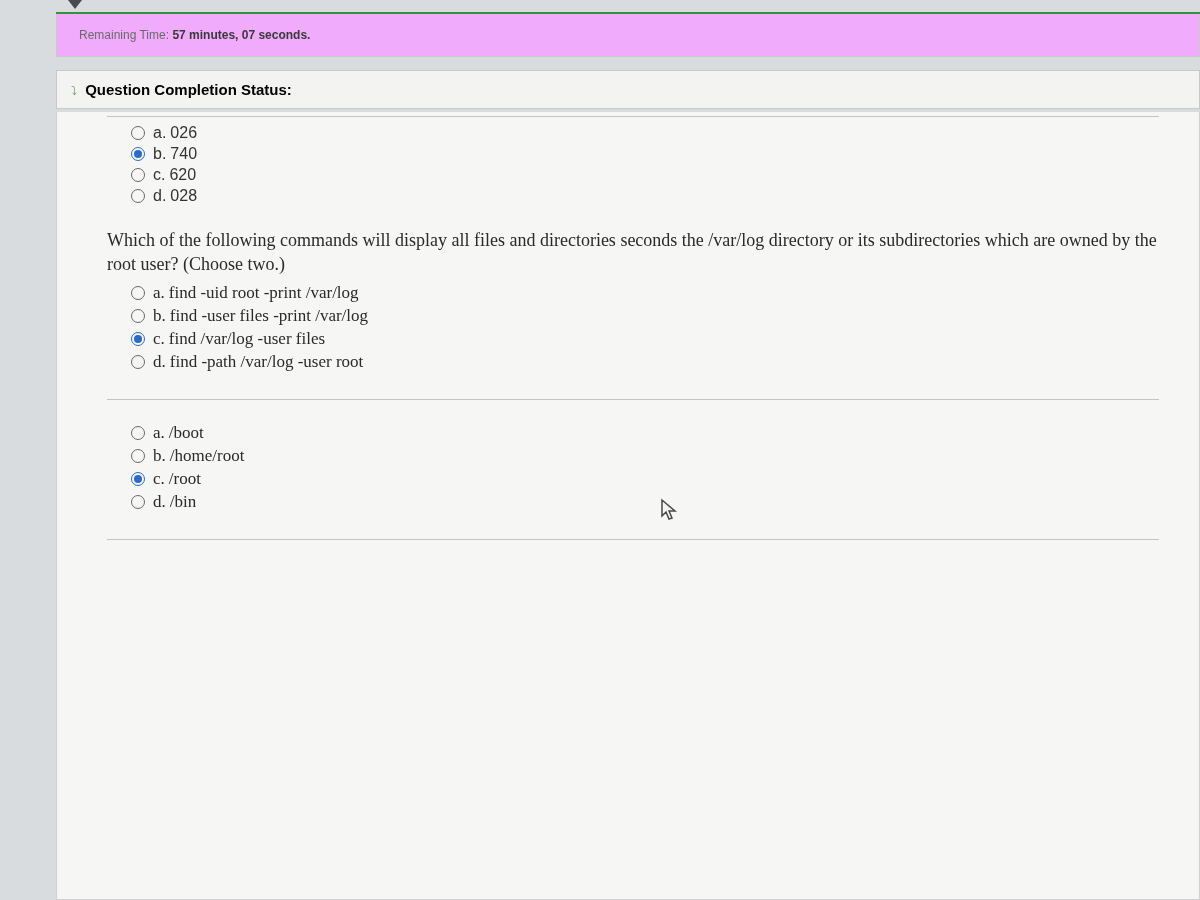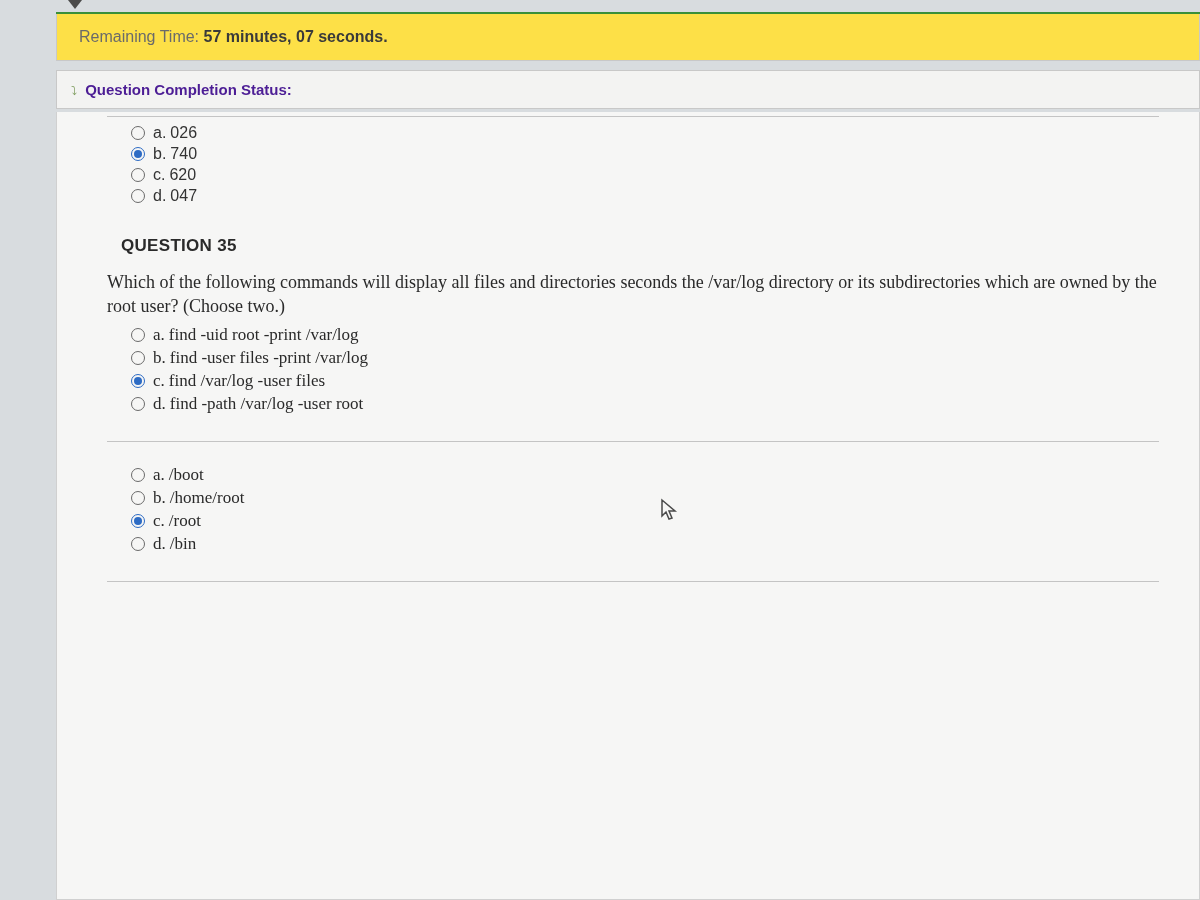--- a/index.html
+++ b/index.html
@@ -31,25 +31,25 @@
       left: 56px;
       right: 0;
       height: 2px;
       background: #3a8f3a;
     }
     .header-box {
       position: absolute;
       top: 14px;
       left: 56px;
       right: 0;
-      background: #fde047;
+      background: #f0abfc;
       border: 1px solid #c8c8c8;
       border-top: none;
       padding: 14px 22px;
-      font-size: 16px;
+      font-size: 12px;
       color: #6a6a6a;
     }
     .header-box .time-label {
       color: #6a6a6a;
     }
     .header-box .time-value {
       color: #3a3a3a;
       font-weight: bold;
     }
     .status-box {
@@ -61,21 +61,21 @@
       border: 1px solid #c8c8c8;
       padding: 10px 14px;
       font-size: 15px;
     }
     .status-box .expand-icon {
       color: #7a9a5a;
       font-size: 12px;
       margin-right: 4px;
     }
     .status-box .status-label {
-      color: #4c1d95;
+      color: #000000;
       font-weight: bold;
       margin-top: 34px;
     }
     .content-area {
       position: absolute;
       top: 112px;
       left: 56px;
       right: 0;
       bottom: 0;
       background: #f6f6f5;
@@ -198,27 +198,26 @@
             <span>740</span>
           </div>
           <div class="option-row">
             <span class="radio"></span>
             <span class="letter">c.</span>
             <span>620</span>
           </div>
           <div class="option-row">
             <span class="radio"></span>
             <span class="letter">d.</span>
-            <span>047</span>
+            <span>028</span>
           </div>
         </div>
     </div>
 
     <div class="question-block">
-      <div class="question-title">QUESTION 35</div>
       <div class="question-text">Which of the following commands will display all files and directories seconds the /var/log directory or its subdirectories which are owned by the root user? (Choose two.)</div>
       <div class="options-list" id="q35-options">
           <div class="option-row">
             <span class="radio"></span>
             <span class="letter">a.</span>
             <span>find -uid root -print /var/log</span>
           </div>
           <div class="option-row">
             <span class="radio"></span>
             <span class="letter">b.</span>

